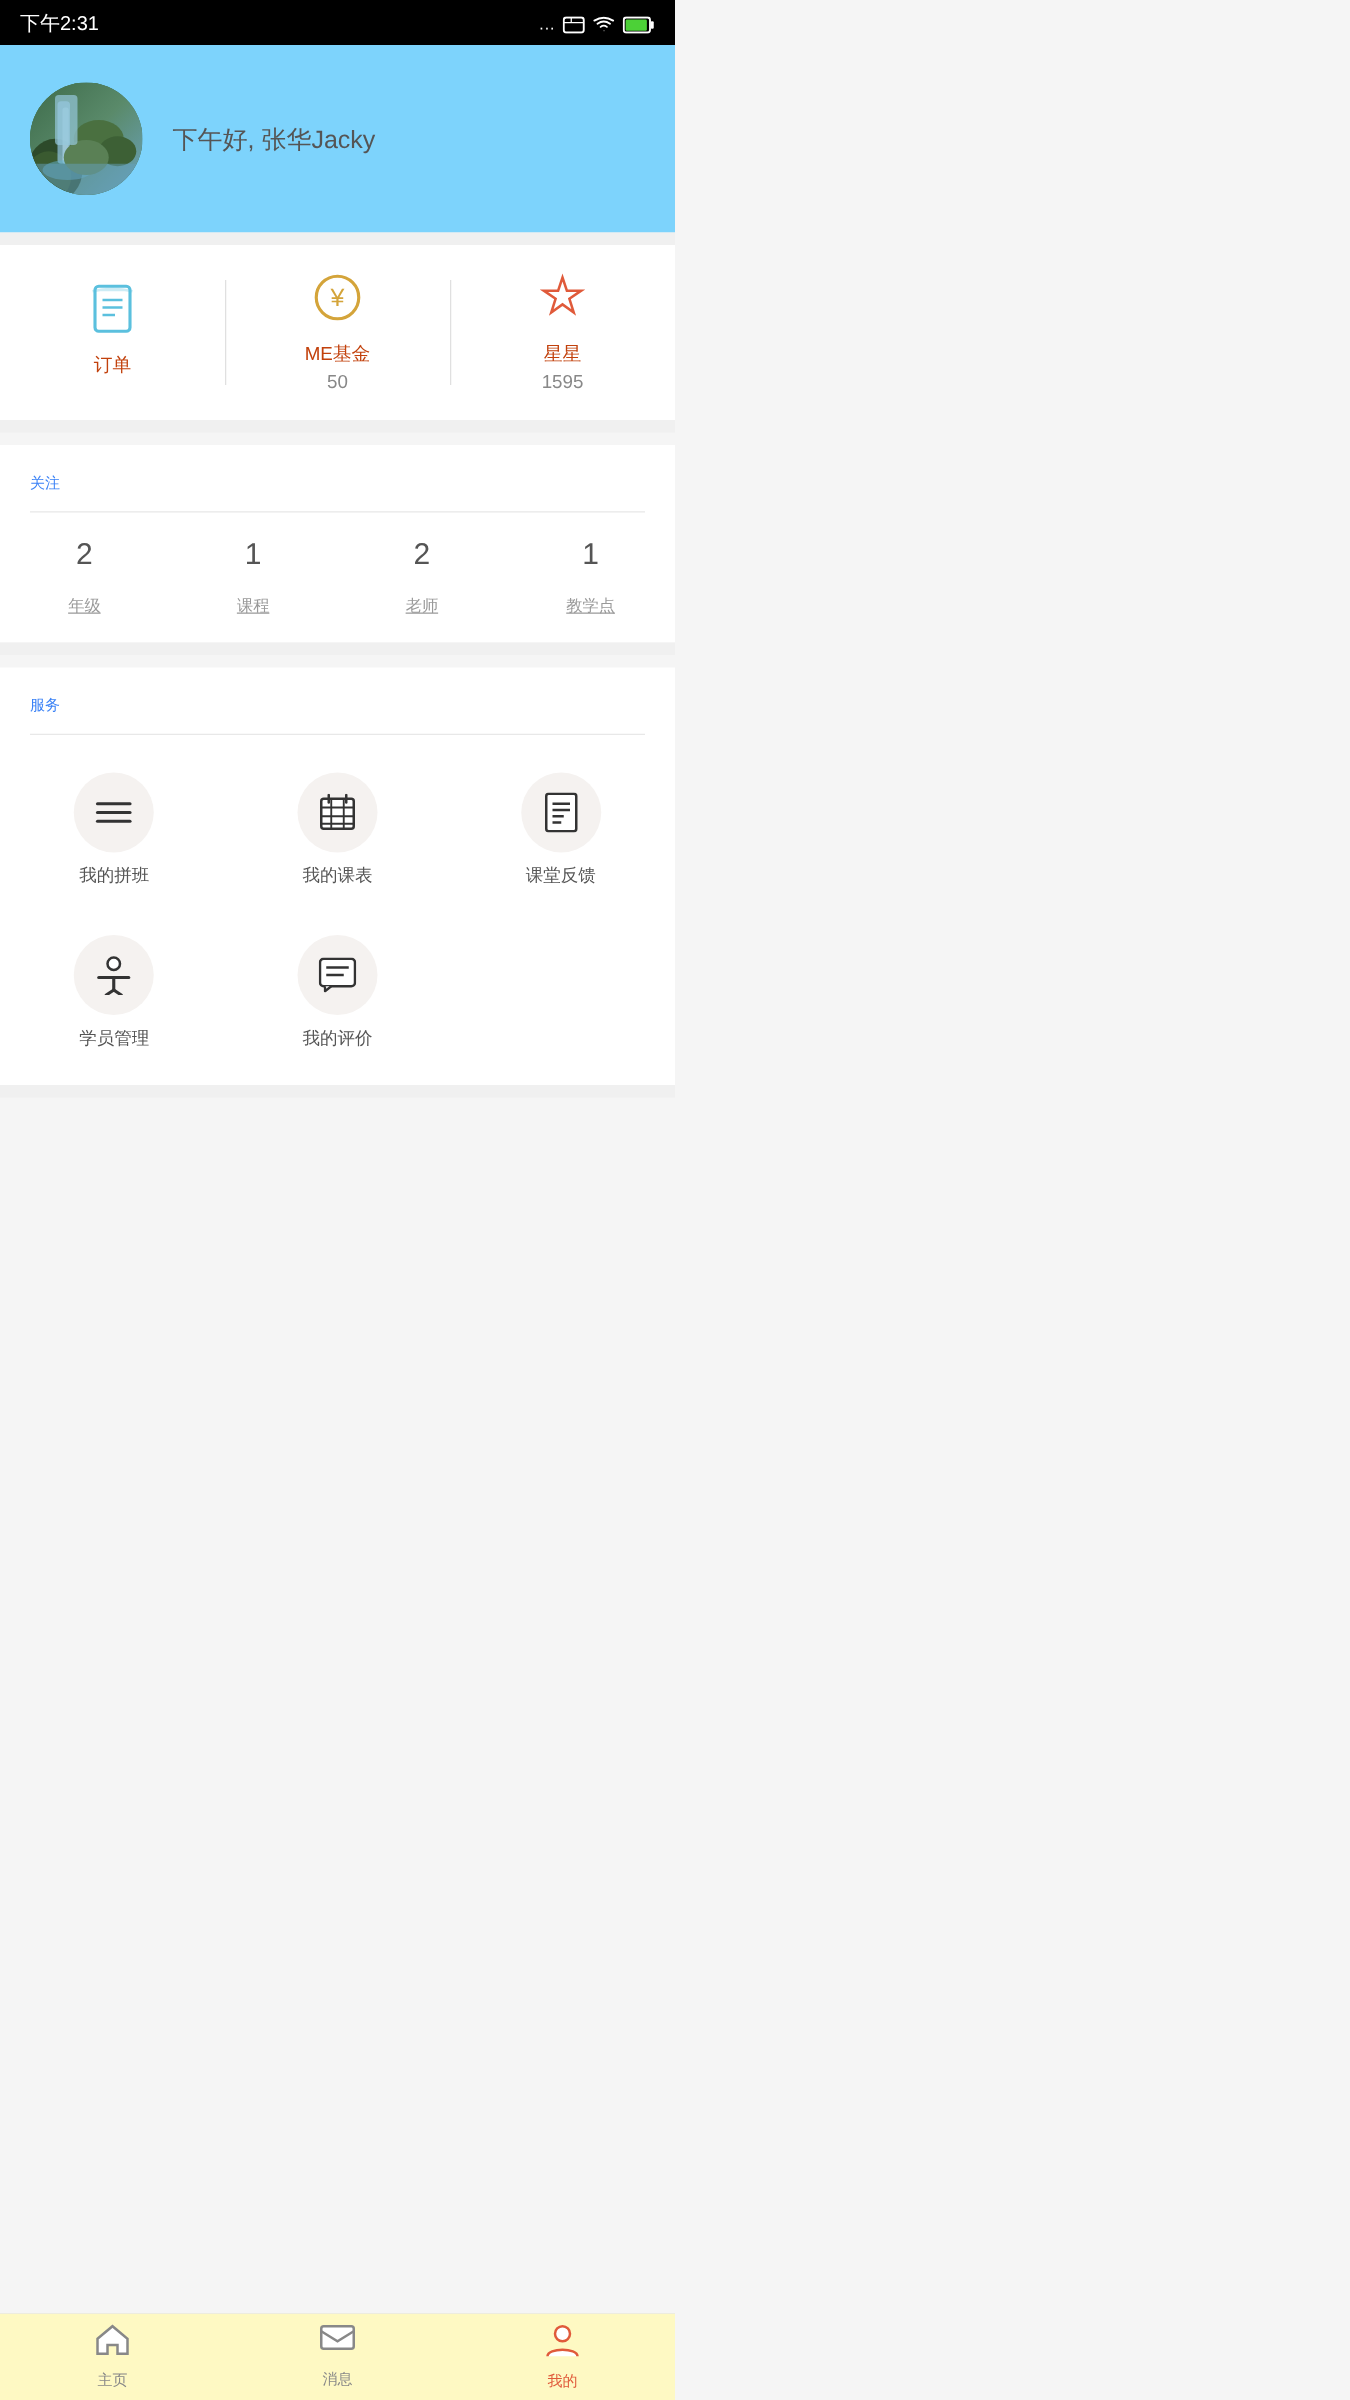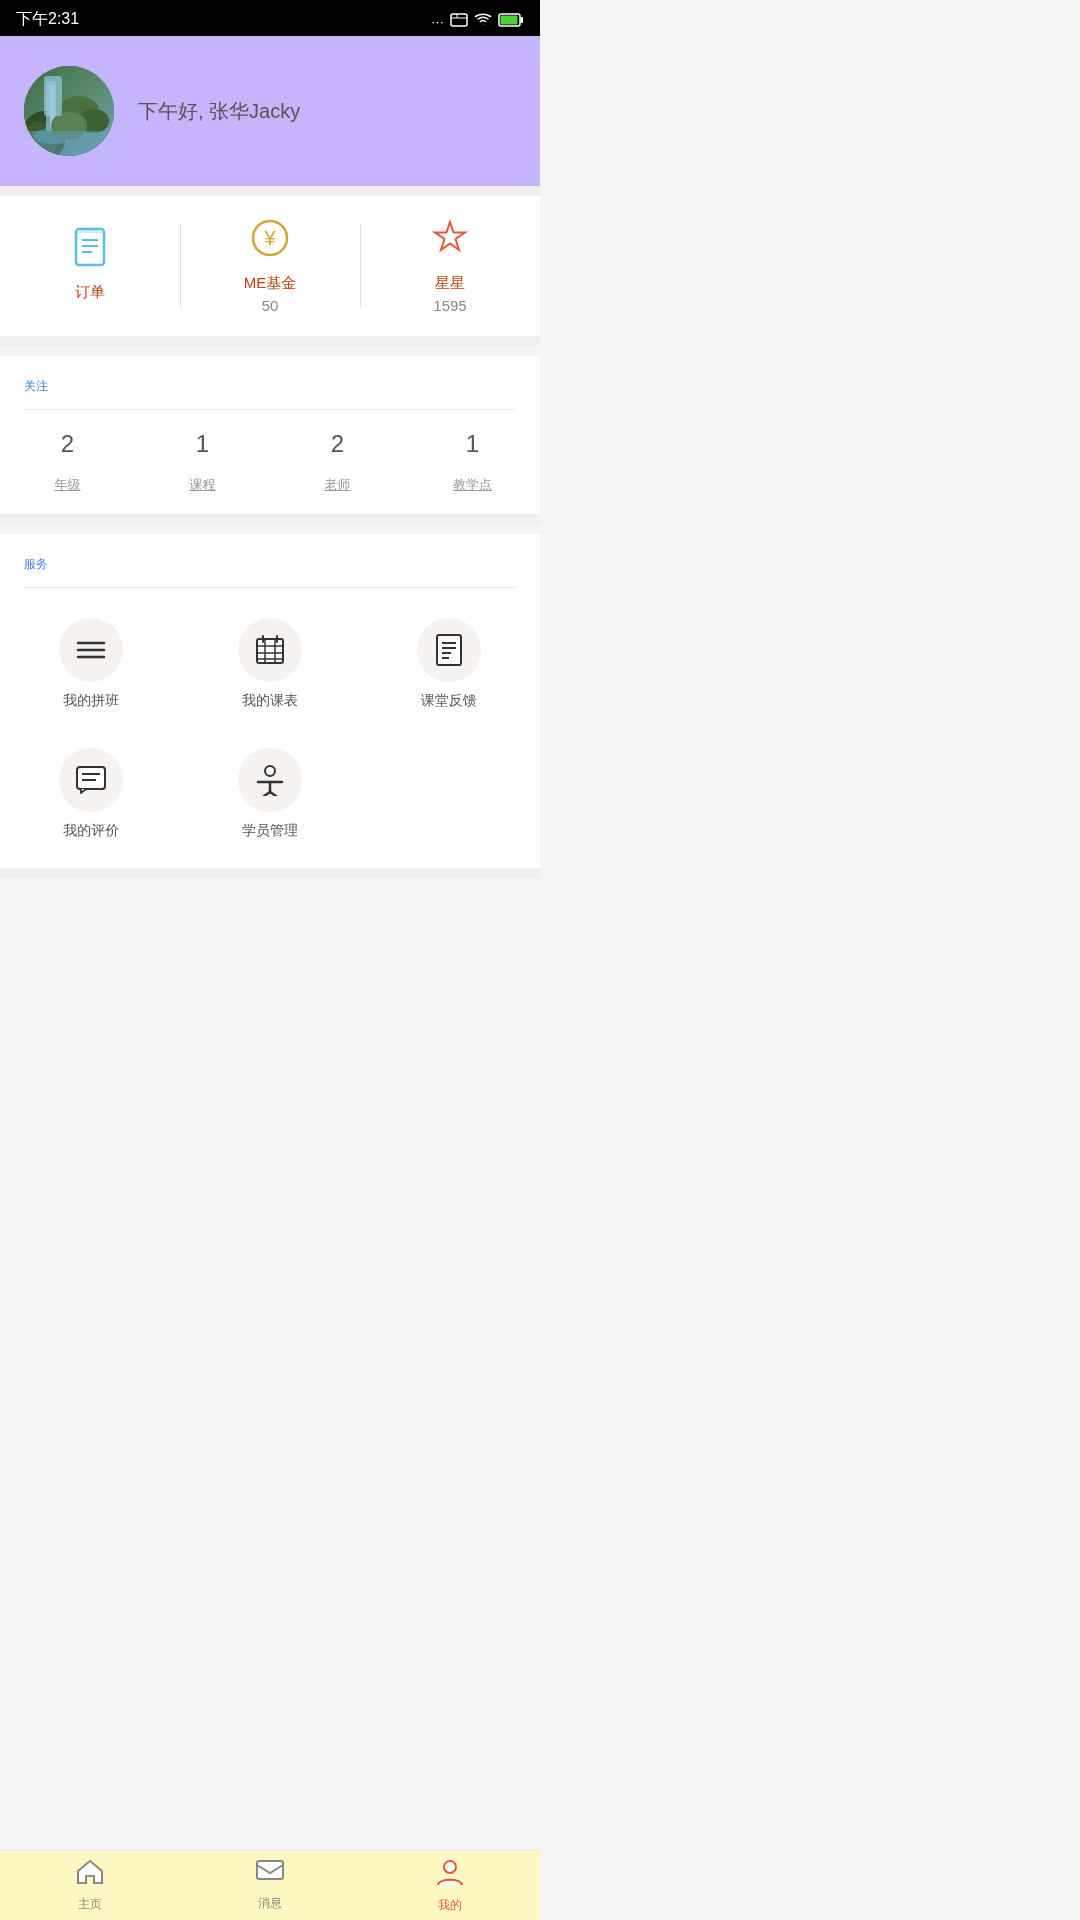--- a/index.html
+++ b/index.html
@@ -29,21 +29,21 @@
     }
     .status-icons {
       display: flex;
       align-items: center;
       gap: 6px;
       font-size: 13px;
     }
 
     
     .profile-section {
-      background: #c4b5fd;
+      background: #7dd3fc;
       padding: 30px 24px 30px 24px;
       display: flex;
       align-items: center;
       gap: 24px;
     }
     .avatar {
       width: 90px;
       height: 90px;
       border-radius: 50%;
       overflow: hidden;
@@ -417,48 +417,48 @@
             <line x1="7" y1="14" x2="21" y2="14" stroke="#333" stroke-width="2"></line>
             <line x1="7" y1="19" x2="16" y2="19" stroke="#333" stroke-width="2"></line>
             <line x1="7" y1="24" x2="14" y2="24" stroke="#333" stroke-width="2"></line>
           </svg>
         </div>
         <span class="service-label">课堂反馈</span>
       </div>
 
       <div class="service-item">
         <div class="service-icon-wrap">
-          <svg width="30" height="28" viewBox="0 0 30 28" fill="none">
-            <rect x="1" y="1" width="28" height="22" rx="3" stroke="#333" stroke-width="2" fill="white"></rect>
-            <line x1="6" y1="8" x2="24" y2="8" stroke="#333" stroke-width="2"></line>
-            <line x1="6" y1="14" x2="20" y2="14" stroke="#333" stroke-width="2"></line>
-
-            <path d="M5 23 L5 27 L10 23" stroke="#333" stroke-width="1.8" fill="white" stroke-linejoin="round"></path>
-          </svg>
-        </div>
-        <span class="service-label">我的评价</span>
-      </div>
-
-      <div class="service-item">
-        <div class="service-icon-wrap">
           <svg width="28" height="32" viewBox="0 0 28 32" fill="none">
 
             <circle cx="14" cy="7" r="5" stroke="#333" stroke-width="2" fill="white"></circle>
 
             <line x1="2" y1="18" x2="26" y2="18" stroke="#333" stroke-width="2.5" stroke-linecap="round"></line>
 
             <line x1="14" y1="18" x2="14" y2="28" stroke="#333" stroke-width="2.5" stroke-linecap="round"></line>
 
             <line x1="14" y1="28" x2="8" y2="32" stroke="#333" stroke-width="2.5" stroke-linecap="round"></line>
             <line x1="14" y1="28" x2="20" y2="32" stroke="#333" stroke-width="2.5" stroke-linecap="round"></line>
           </svg>
         </div>
         <span class="service-label">学员管理</span>
       </div>
 
+      <div class="service-item">
+        <div class="service-icon-wrap">
+          <svg width="30" height="28" viewBox="0 0 30 28" fill="none">
+            <rect x="1" y="1" width="28" height="22" rx="3" stroke="#333" stroke-width="2" fill="white"></rect>
+            <line x1="6" y1="8" x2="24" y2="8" stroke="#333" stroke-width="2"></line>
+            <line x1="6" y1="14" x2="20" y2="14" stroke="#333" stroke-width="2"></line>
+
+            <path d="M5 23 L5 27 L10 23" stroke="#333" stroke-width="1.8" fill="white" stroke-linejoin="round"></path>
+          </svg>
+        </div>
+        <span class="service-label">我的评价</span>
+      </div>
+
     </div>
   </div>
 
   <div class="gray-divider"></div>
 
 </div>
 
 <div class="bottom-nav">
 
   <div class="nav-item">

